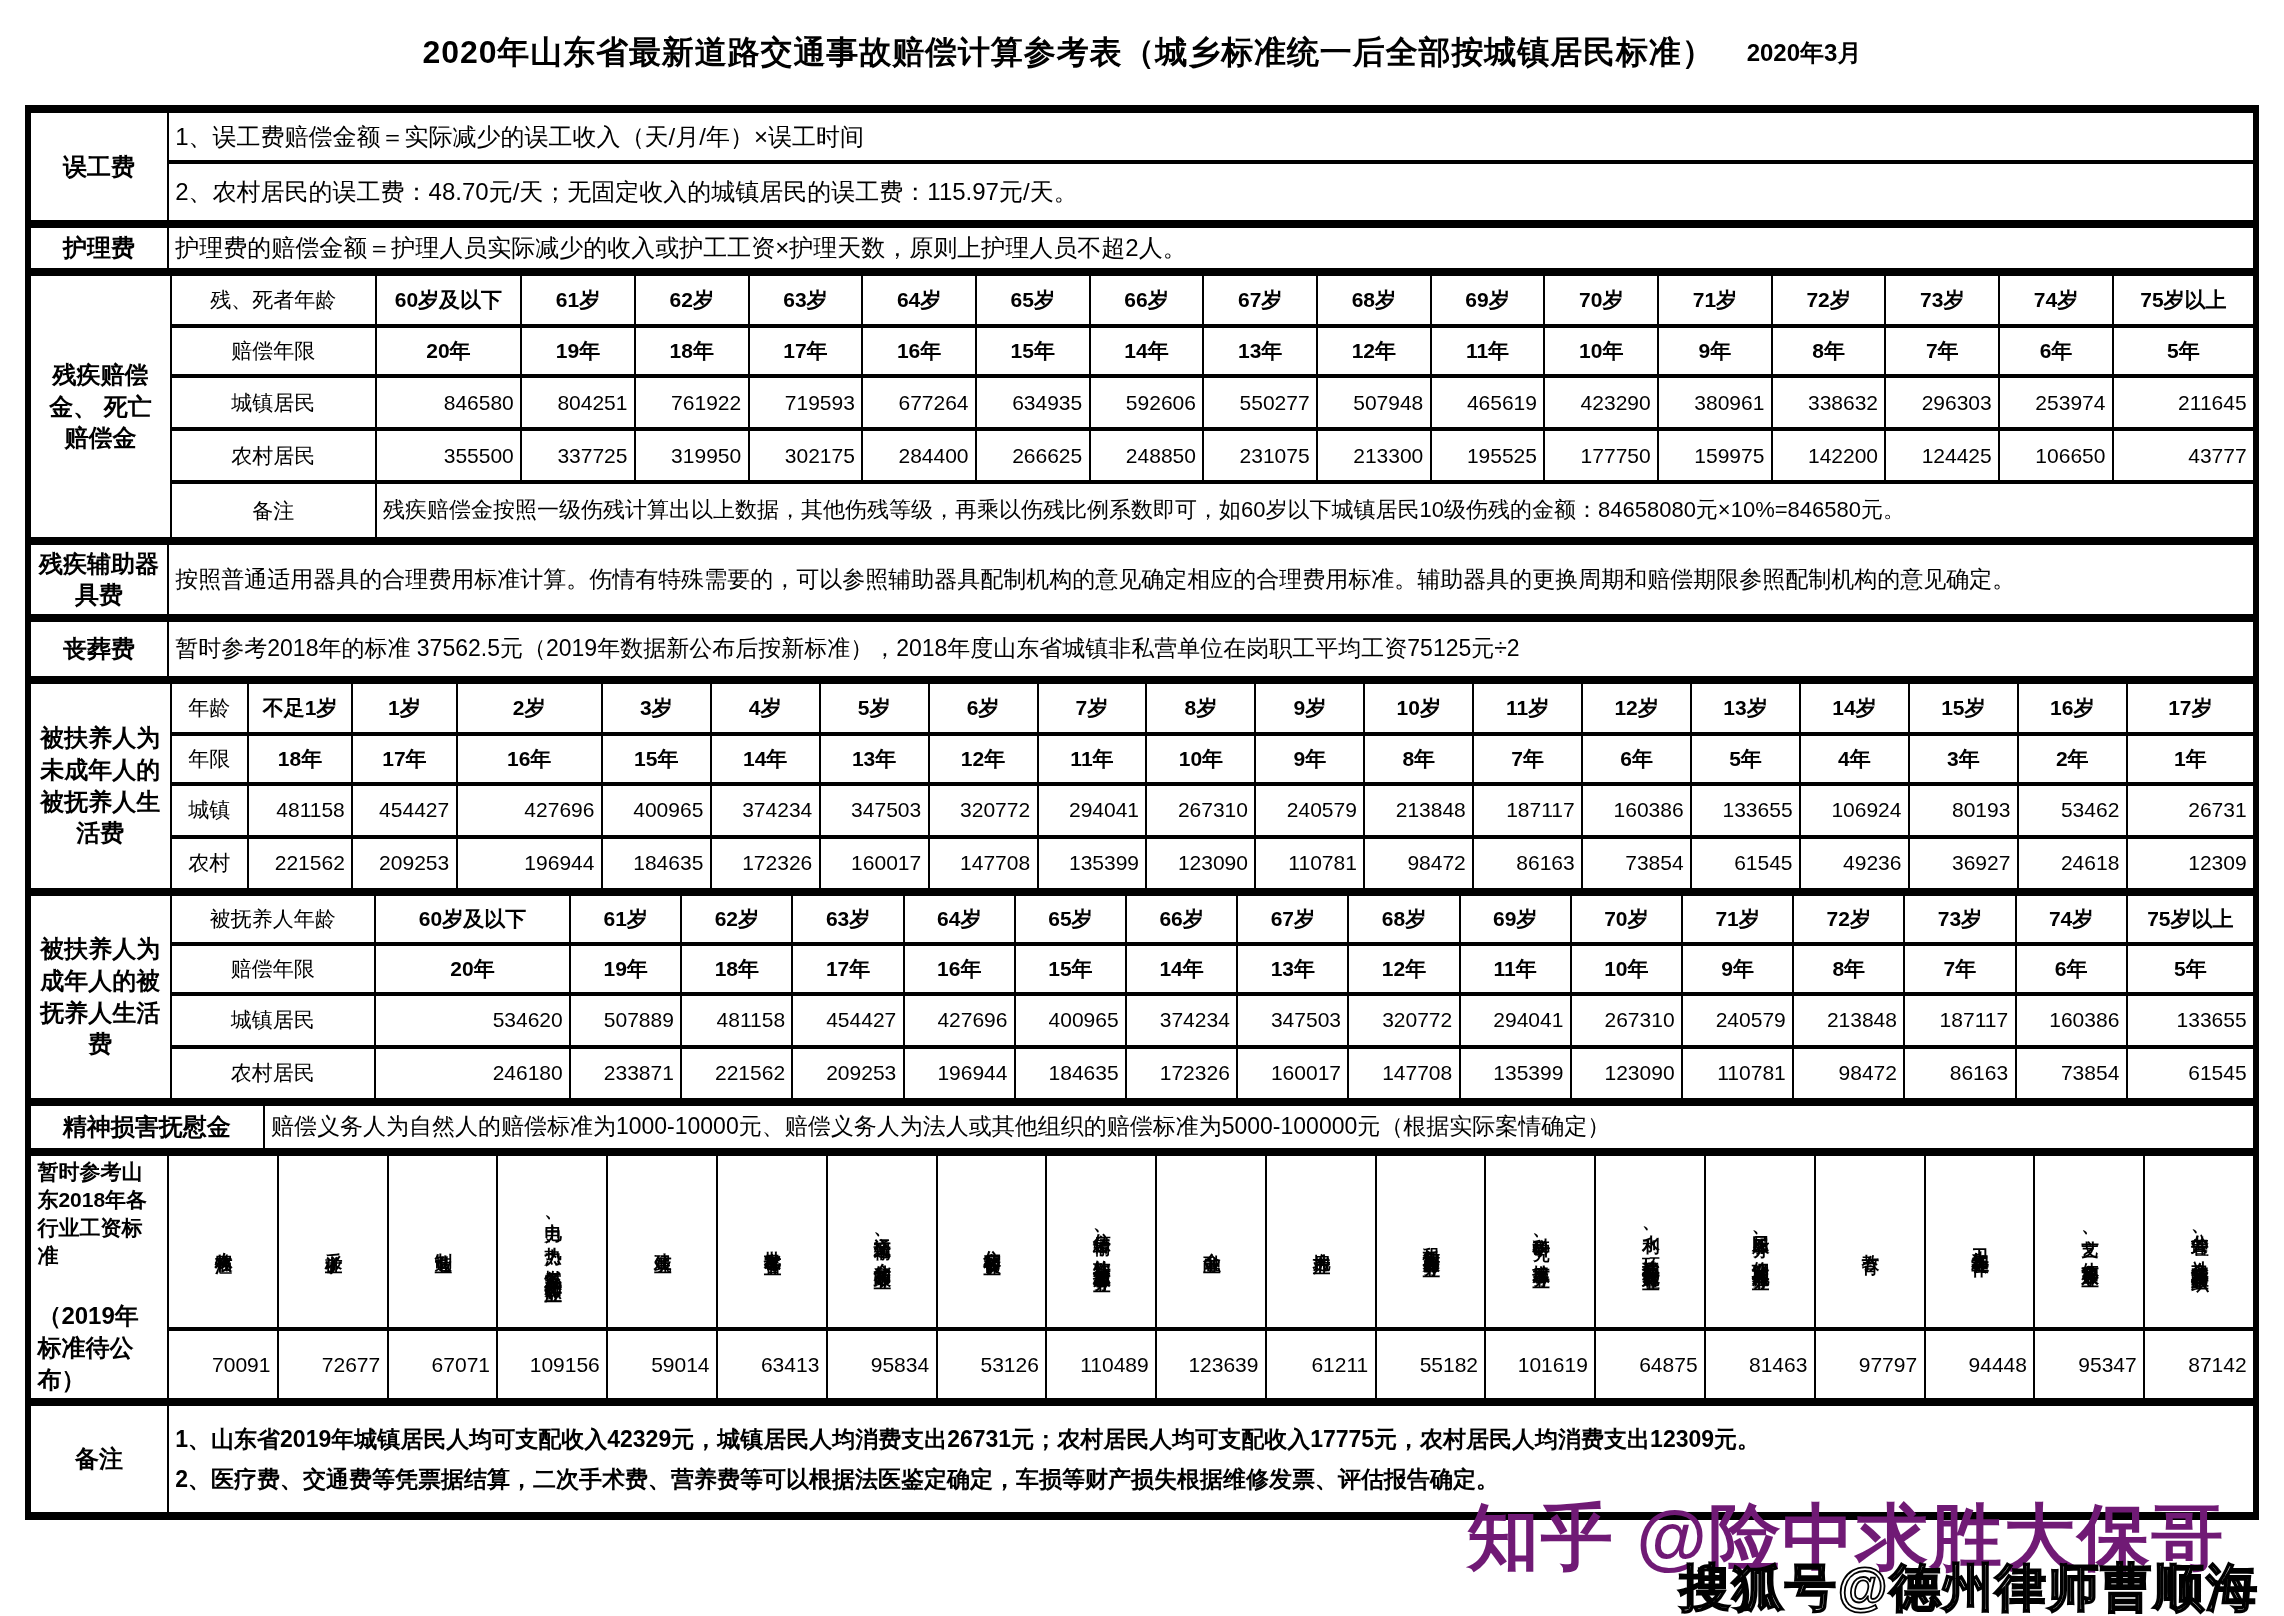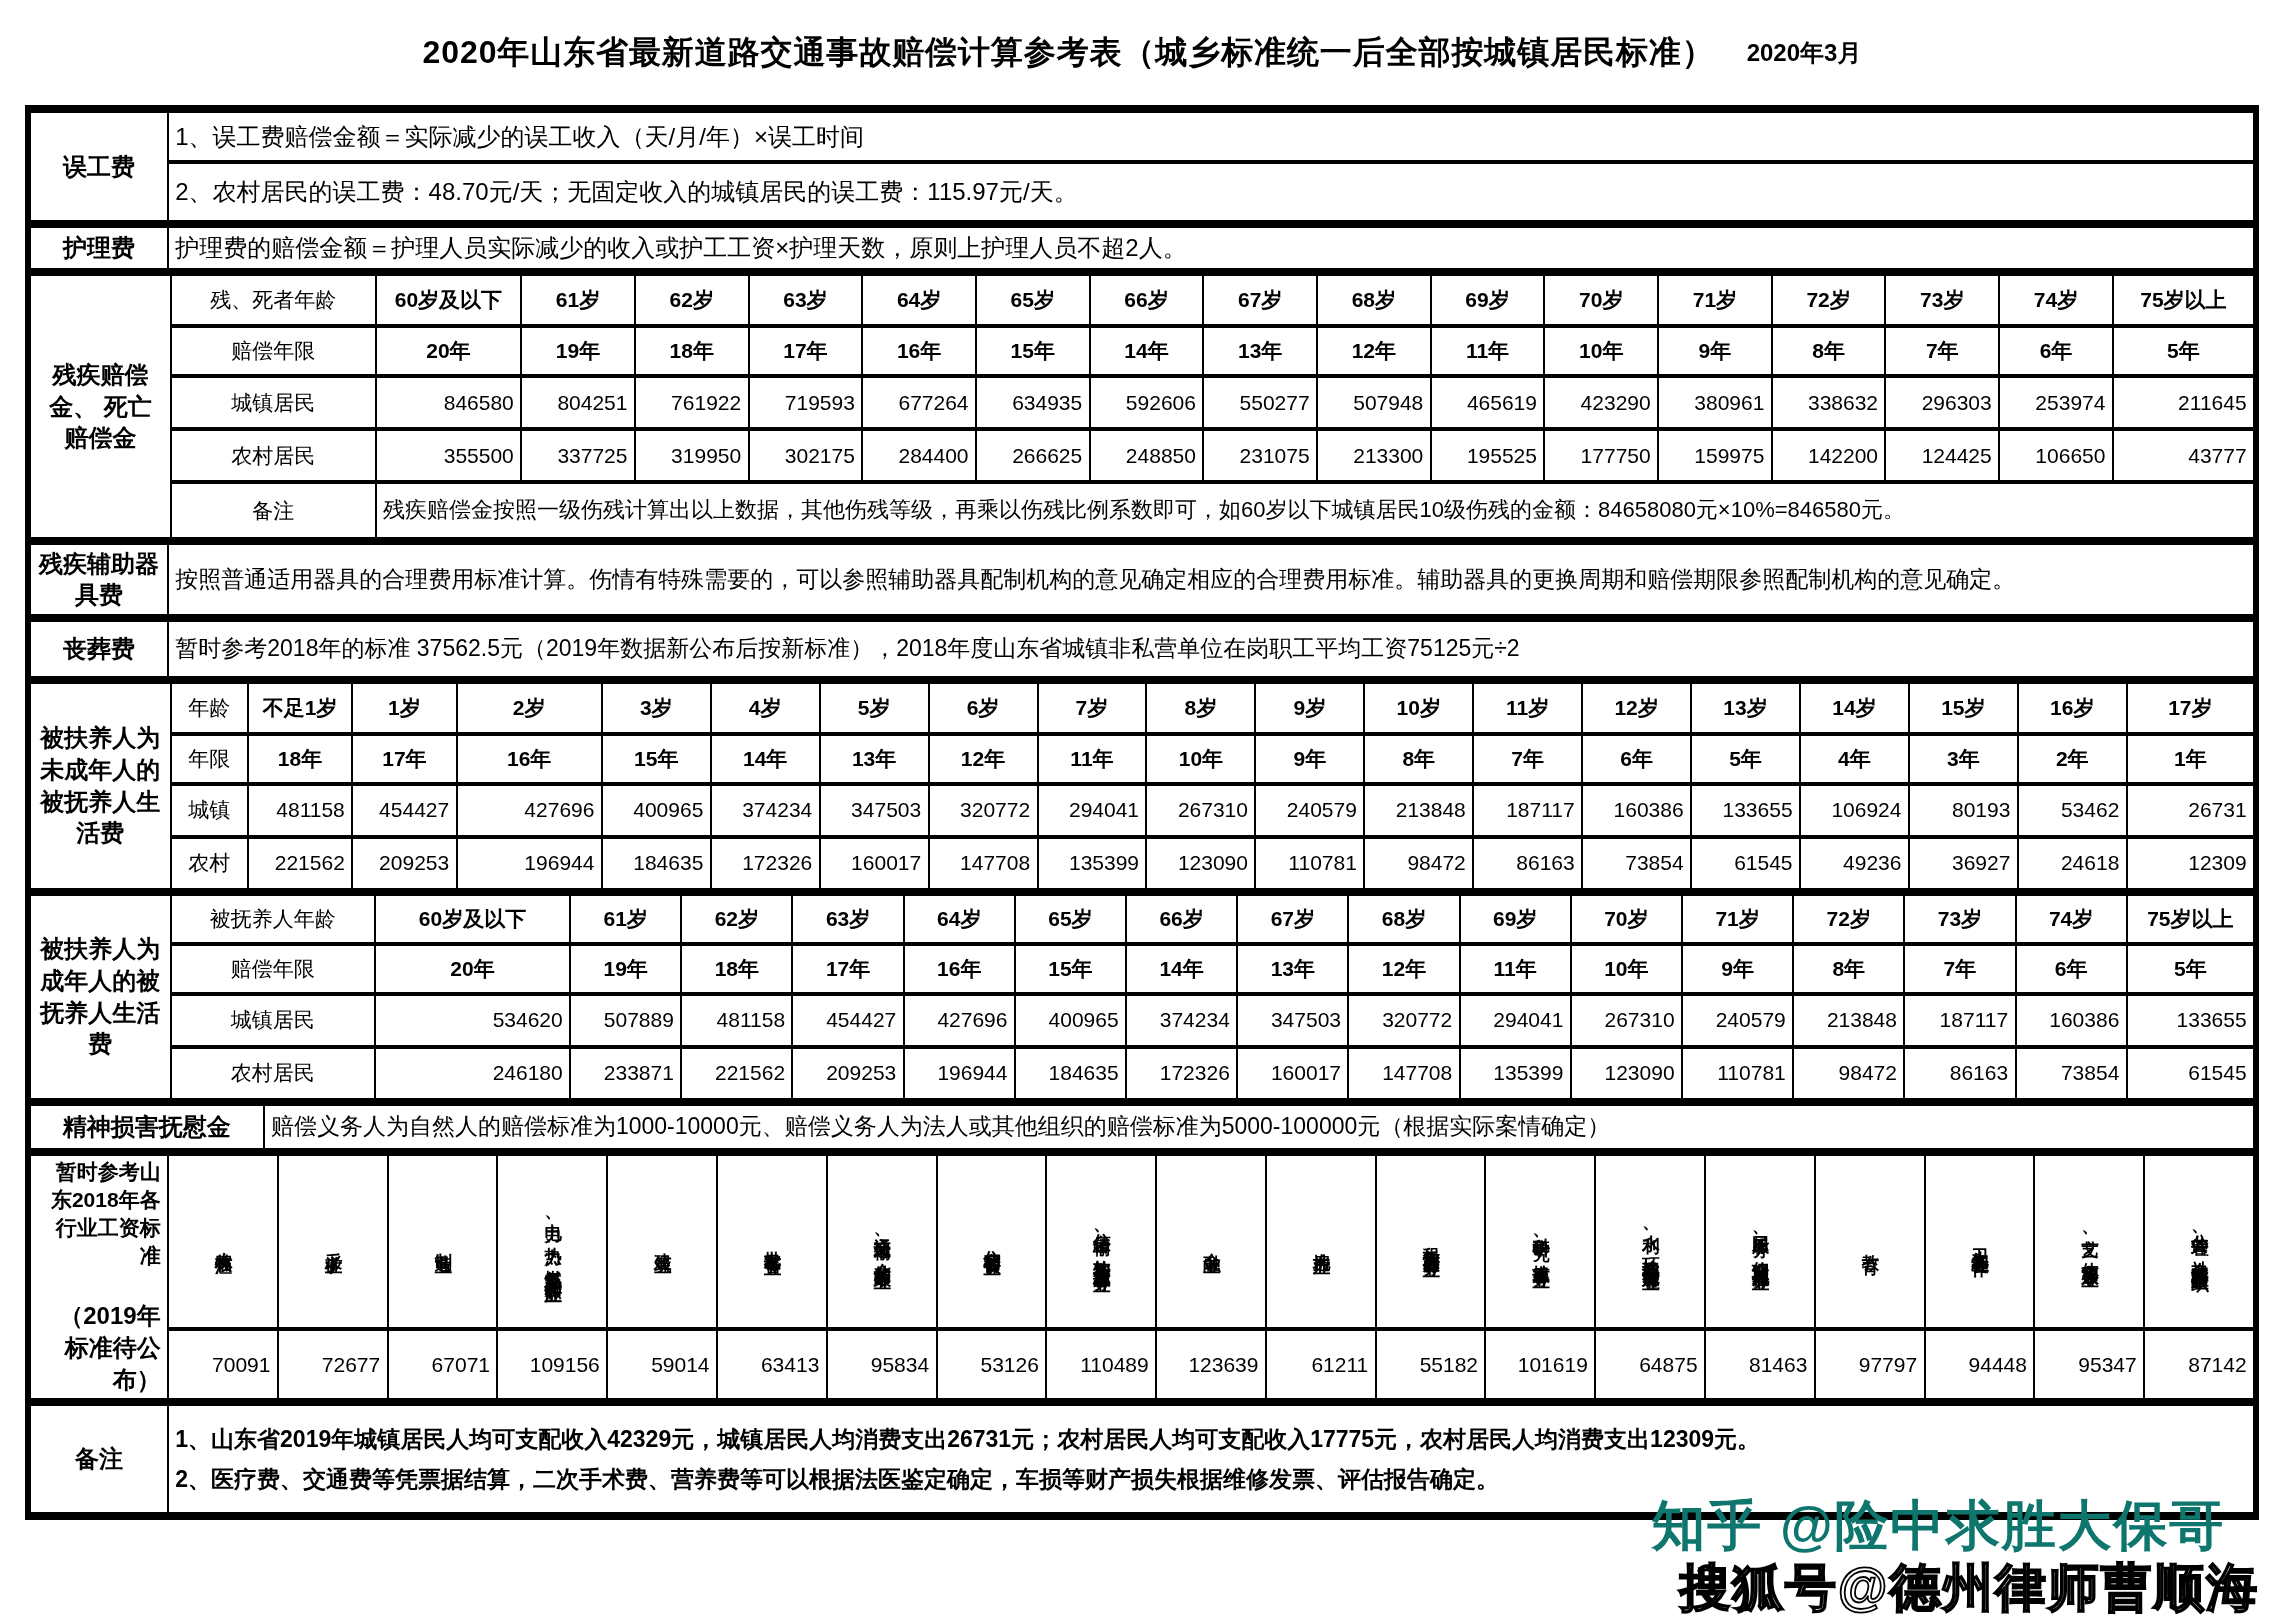--- a/index.html
+++ b/index.html
@@ -19,34 +19,34 @@
 
   .lbl{font-weight:bold;font-size:24px;text-align:center;line-height:1.32;padding:2.7px 3.7px;}
   .sublbl{font-weight:normal;font-size:21px;text-align:center;}
   .formula{font-size:24px;text-align:left;padding-left:20px;}
   .freetext{font-size:23px;text-align:left;padding-left:20px;line-height:1.45;}
   .note{font-size:22px;text-align:left;padding-left:18px;line-height:1.4;}
   .hdr{font-size:21px;font-weight:bold;text-align:center;}
   .num{font-size:21px;text-align:right;padding-right:10px;font-variant-numeric:tabular-nums;}
   .vcell{writing-mode:vertical-lr;text-orientation:upright;font-size:17.4px;font-weight:bold;
          letter-spacing:1.8px;text-align:center;vertical-align:middle;padding:5.5px 2.7px;line-height:1.25;}
-  .ind-lbl{font-size:21px;text-align:right;font-weight:bold;}
+  .ind-lbl{font-size:21px;text-align:left;font-weight:bold;}
   .ind-note{margin-top:31px;font-size:24px;}
   .rem-line{margin:8.2px 0;font-size:23px;font-weight:bold;}
 
   
   .rh-f1{height:51px}.rh-f2{height:60px}.rh-n{height:44px}
   .rh-a{height:52px}.rh-y{height:50px}.rh-u{height:53px}.rh-r{height:53px}.rh-note{height:57px}
   .rh-aids{height:64px}.rh-fun{height:58px}.rh-mental{height:46px}
   .rh-ih{height:146px}.rh-iv{height:59px}.rh-rem{height:110px}
 
   .credit{position:absolute;left:0;right:0;top:1508px;text-align:center;
           font-size:28px;font-weight:bold;letter-spacing:4.6px;}
-  .wm-zhihu{position:absolute;right:59px;top:1490px;font-size:54px;font-weight:bold;
-            color:#0f766e;white-space:nowrap;letter-spacing:1.8px;}
+  .wm-zhihu{position:absolute;right:59px;top:1490px;font-size:72px;font-weight:bold;
+            color:#701a75;white-space:nowrap;letter-spacing:1.8px;}
   .wm-sohu{position:absolute;right:25px;top:1554px;font-size:51px;font-weight:bold;
            color:#ffffff;-webkit-text-stroke:1.8px #000;white-space:nowrap;letter-spacing:1.8px;}
 </style>
 </head>
 <body>
 
 <div class="page">
 
   <div class="title-row">
     <span class="title">2020年山东省最新道路交通事故赔偿计算参考表（城乡标准统一后全部按城镇居民标准）</span>

